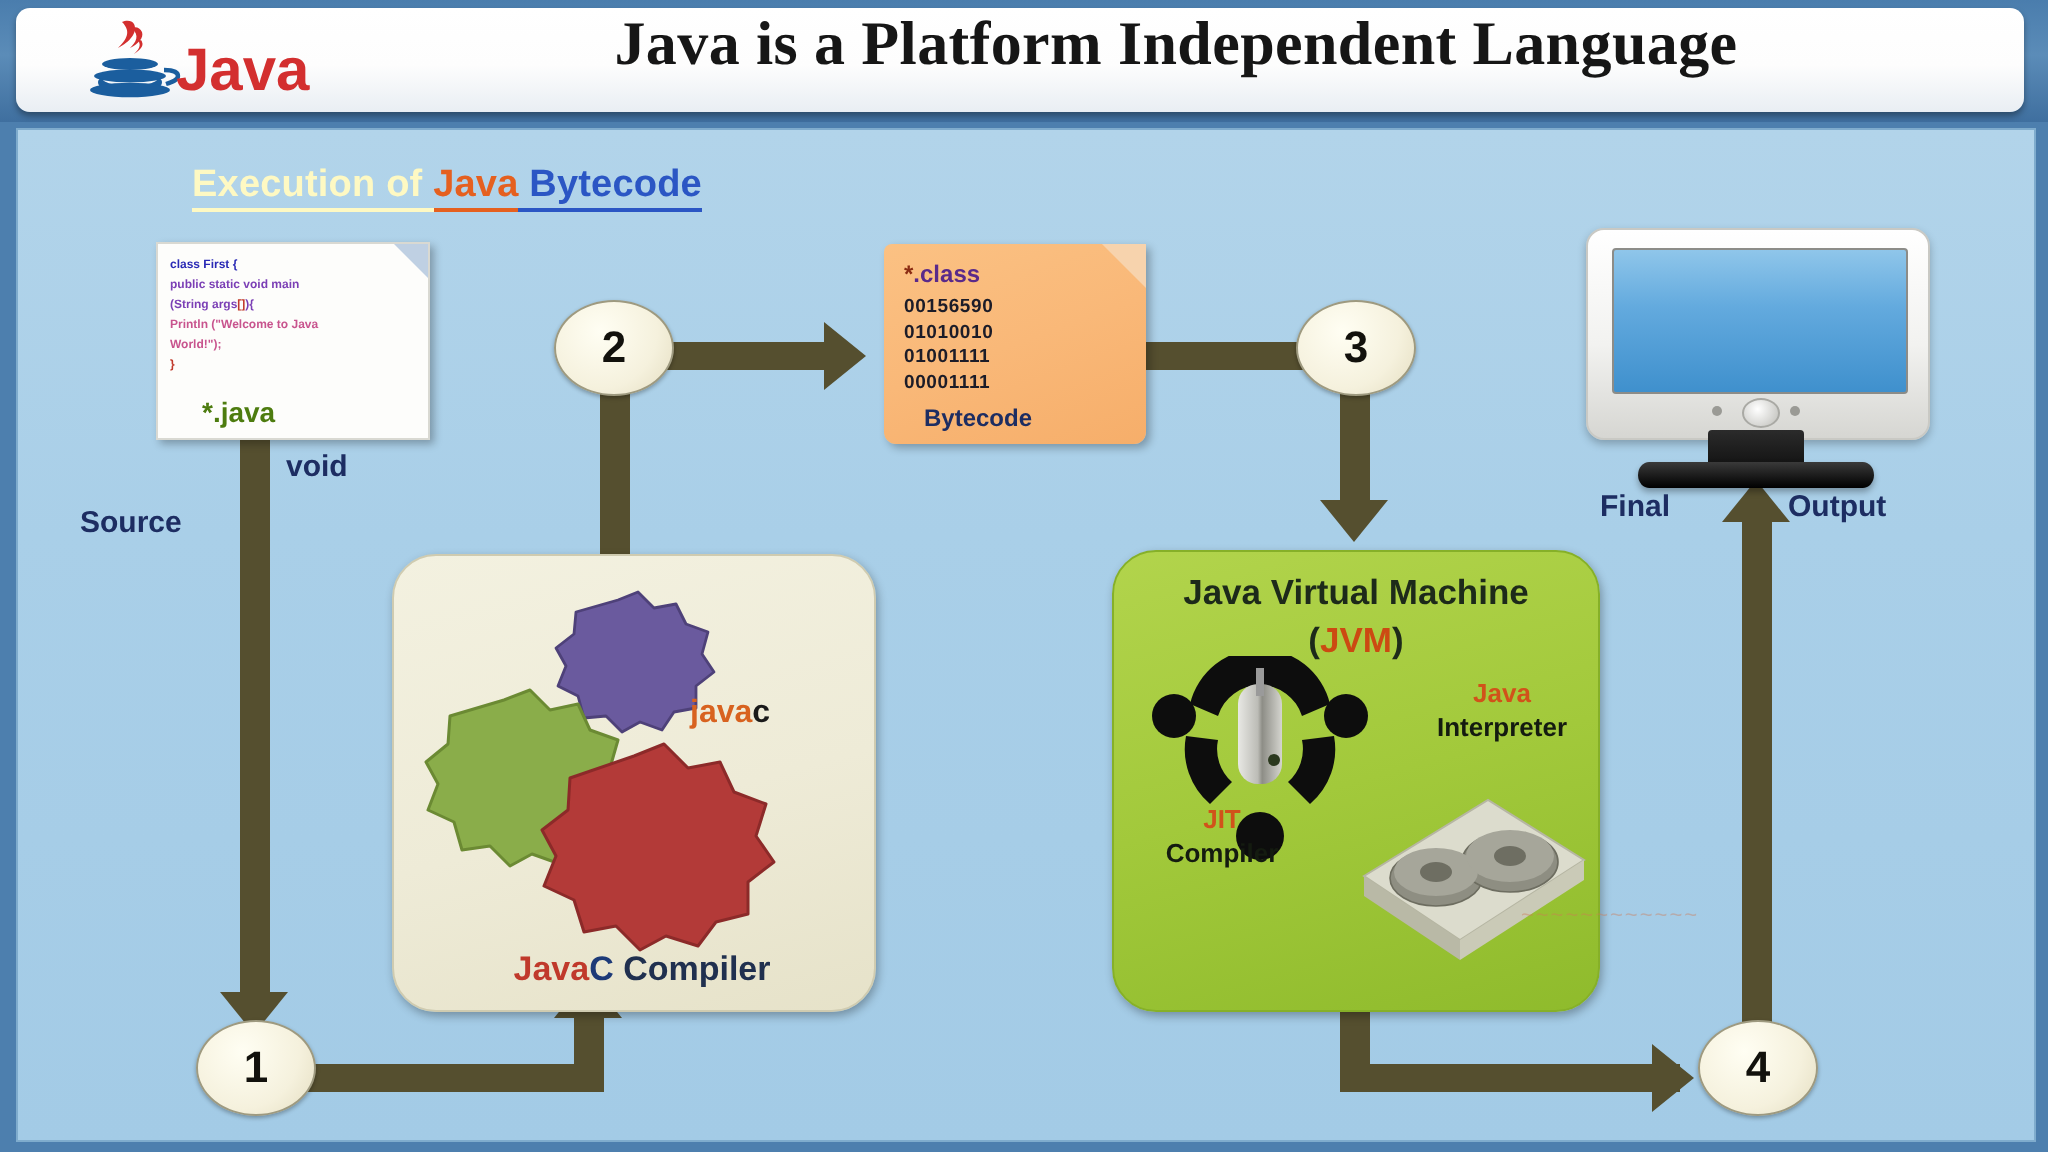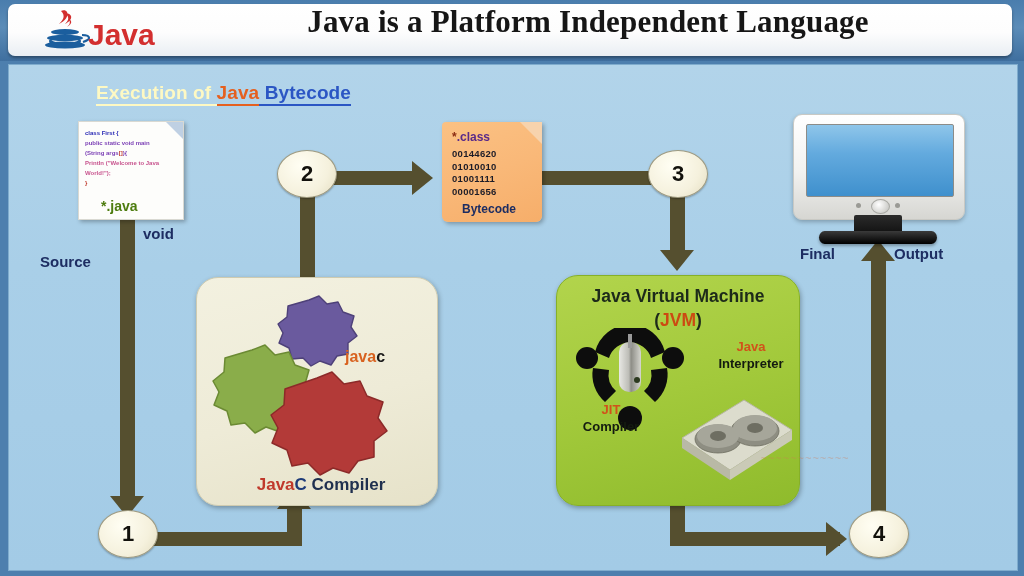--- a/index.html
+++ b/index.html
@@ -40,21 +40,21 @@
 
   
   .bubble{position:absolute;width:58px;height:46px;border-radius:50%;
     background:radial-gradient(circle at 38% 32%,#fffef3 0%,#f5f1dd 60%,#e4ddc0 100%);
     border:1px solid #9a9madd;border:1px solid #9e9a80;
     box-shadow:0 1px 2px rgba(0,0,0,.3);
     display:flex;align-items:center;justify-content:center;
     font-size:22px;font-weight:700;color:#12110c;z-index:6;}
 
   
-  .doc{position:absolute;box-shadow:2px 2px 4px rgba(0,0,0,.28);}
+  .doc{position:absolute;box-shadow:2px 2px 4px rgba(0,0,0,.28);padding-left:31px;}
   .doc .fold{position:absolute;right:0;top:0;width:0;height:0;}
 
   .srcdoc{left:78px;top:121px;width:104px;height:97px;background:#fdfdfb;
     border:1px solid #d9d9d2;border-top-right-radius:0;}
   .srcdoc .fold{border-left:17px solid transparent;border-top:17px solid #bfd0e3;}
   .code{position:absolute;left:6px;top:6px;right:4px;font-size:6px;line-height:10px;
     font-family:"Liberation Sans",sans-serif;font-weight:600;}
   .c-blue{color:#2a2ab5;}
   .c-purple{color:#7b3fb5;}
   .c-pink{color:#c8548e;}
@@ -209,24 +209,24 @@
 
   <div class="source-lbl">Source</div>
   <div class="codeword-lbl">void</div>
 
   <div class="doc classdoc">
     <div class="fold"></div>
     <div class="cd-title">
       <span class="cd-star">*</span><span class="cd-class">.class</span>
     </div>
     <div class="cd-bin">
-      <div>00144620</div>
+      <div>00156590</div>
       <div>01010010</div>
       <div>01001111</div>
-      <div>00001656</div>
+      <div>00001111</div>
     </div>
     <div class="cd-foot">Bytecode</div>
   </div>
 
   <div class="bigbox compiler-box">
     <svg width="240" height="227" style="position:absolute;left:0;top:0;">
       <g>
         <path d="M112 22 l10 -4 l8 8 l11 -2 l5 10 l11 4 l-3 11 l6 9 l-9 7 l0 11 l-11 2 l-6 9 l-11 -4 l-9 5 l-8 -8 l-11 1 l-3 -11 l-10 -5 l4 -10 l-5 -9 l9 -7 l1 -11 z" fill="#6a5a9e" stroke="#4e4179" stroke-width="1.4" stroke-linejoin="round"></path>
       </g>
       <g>

